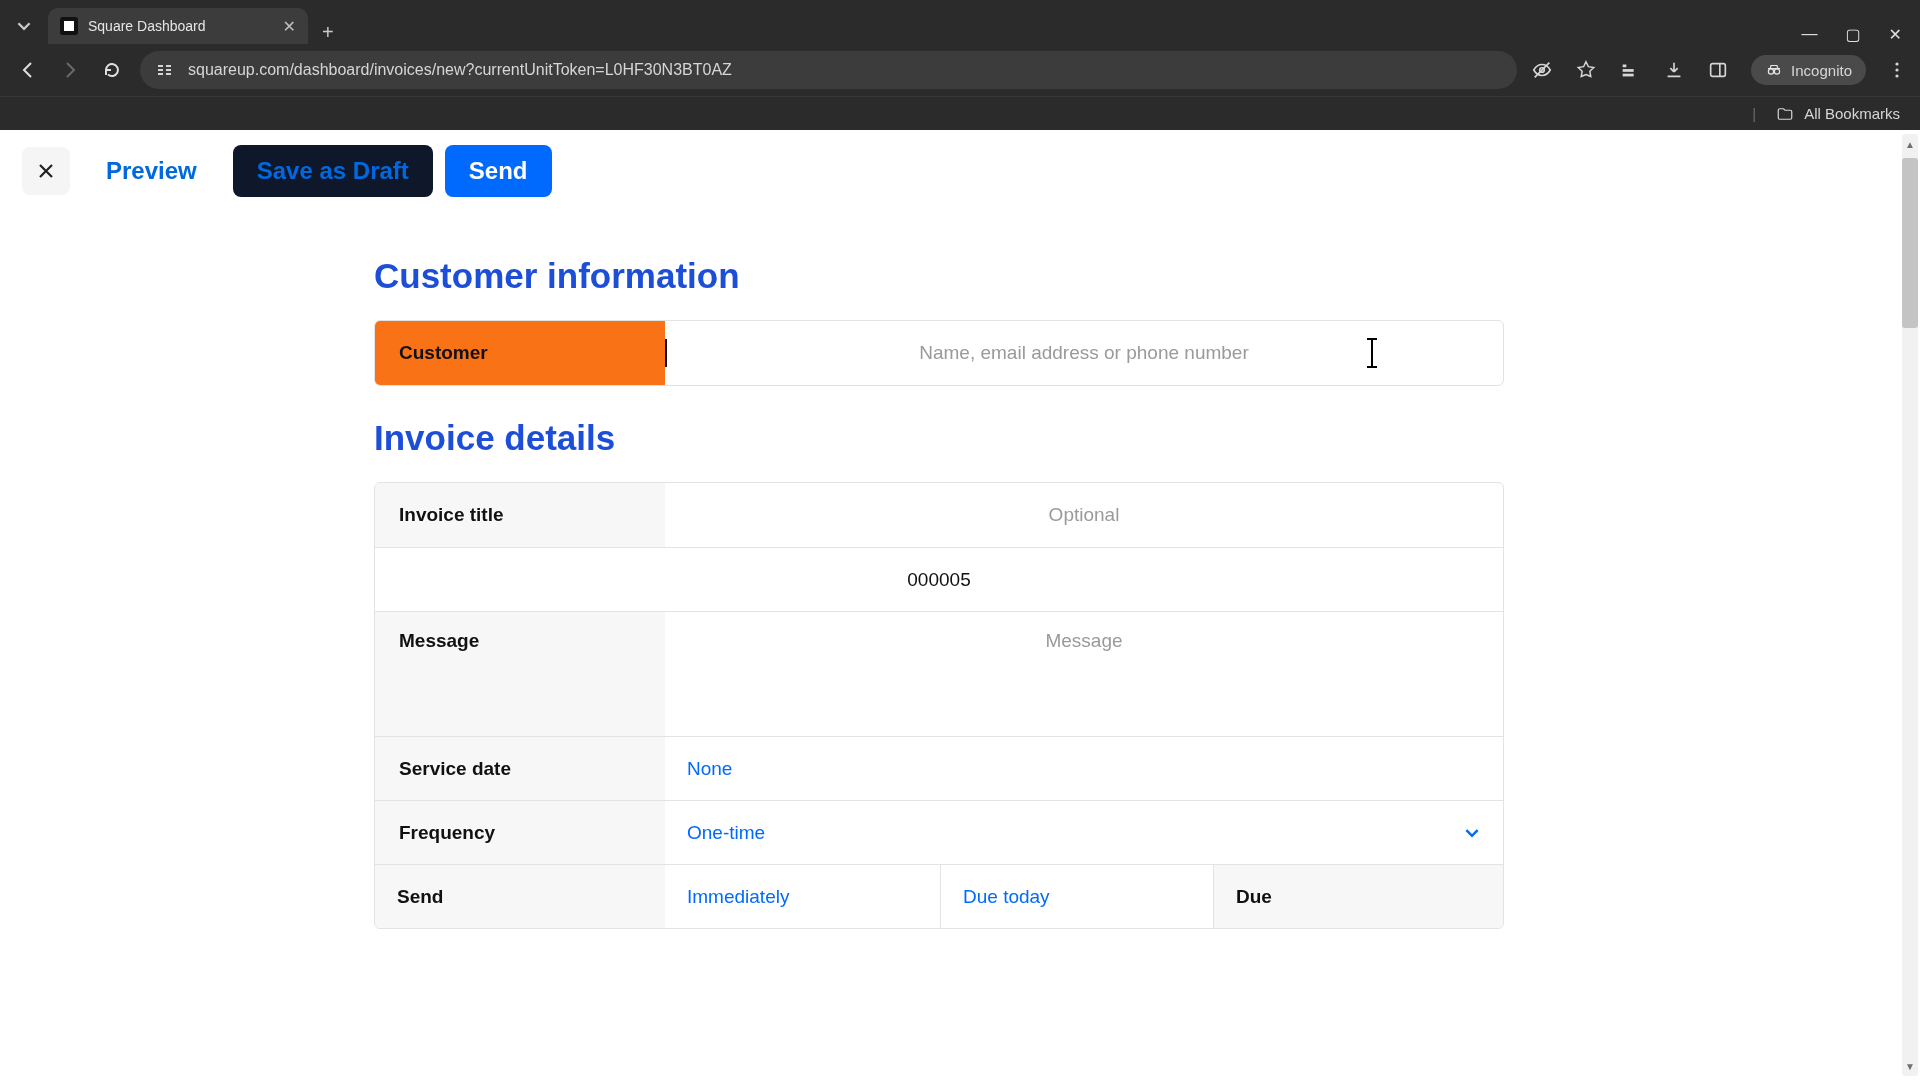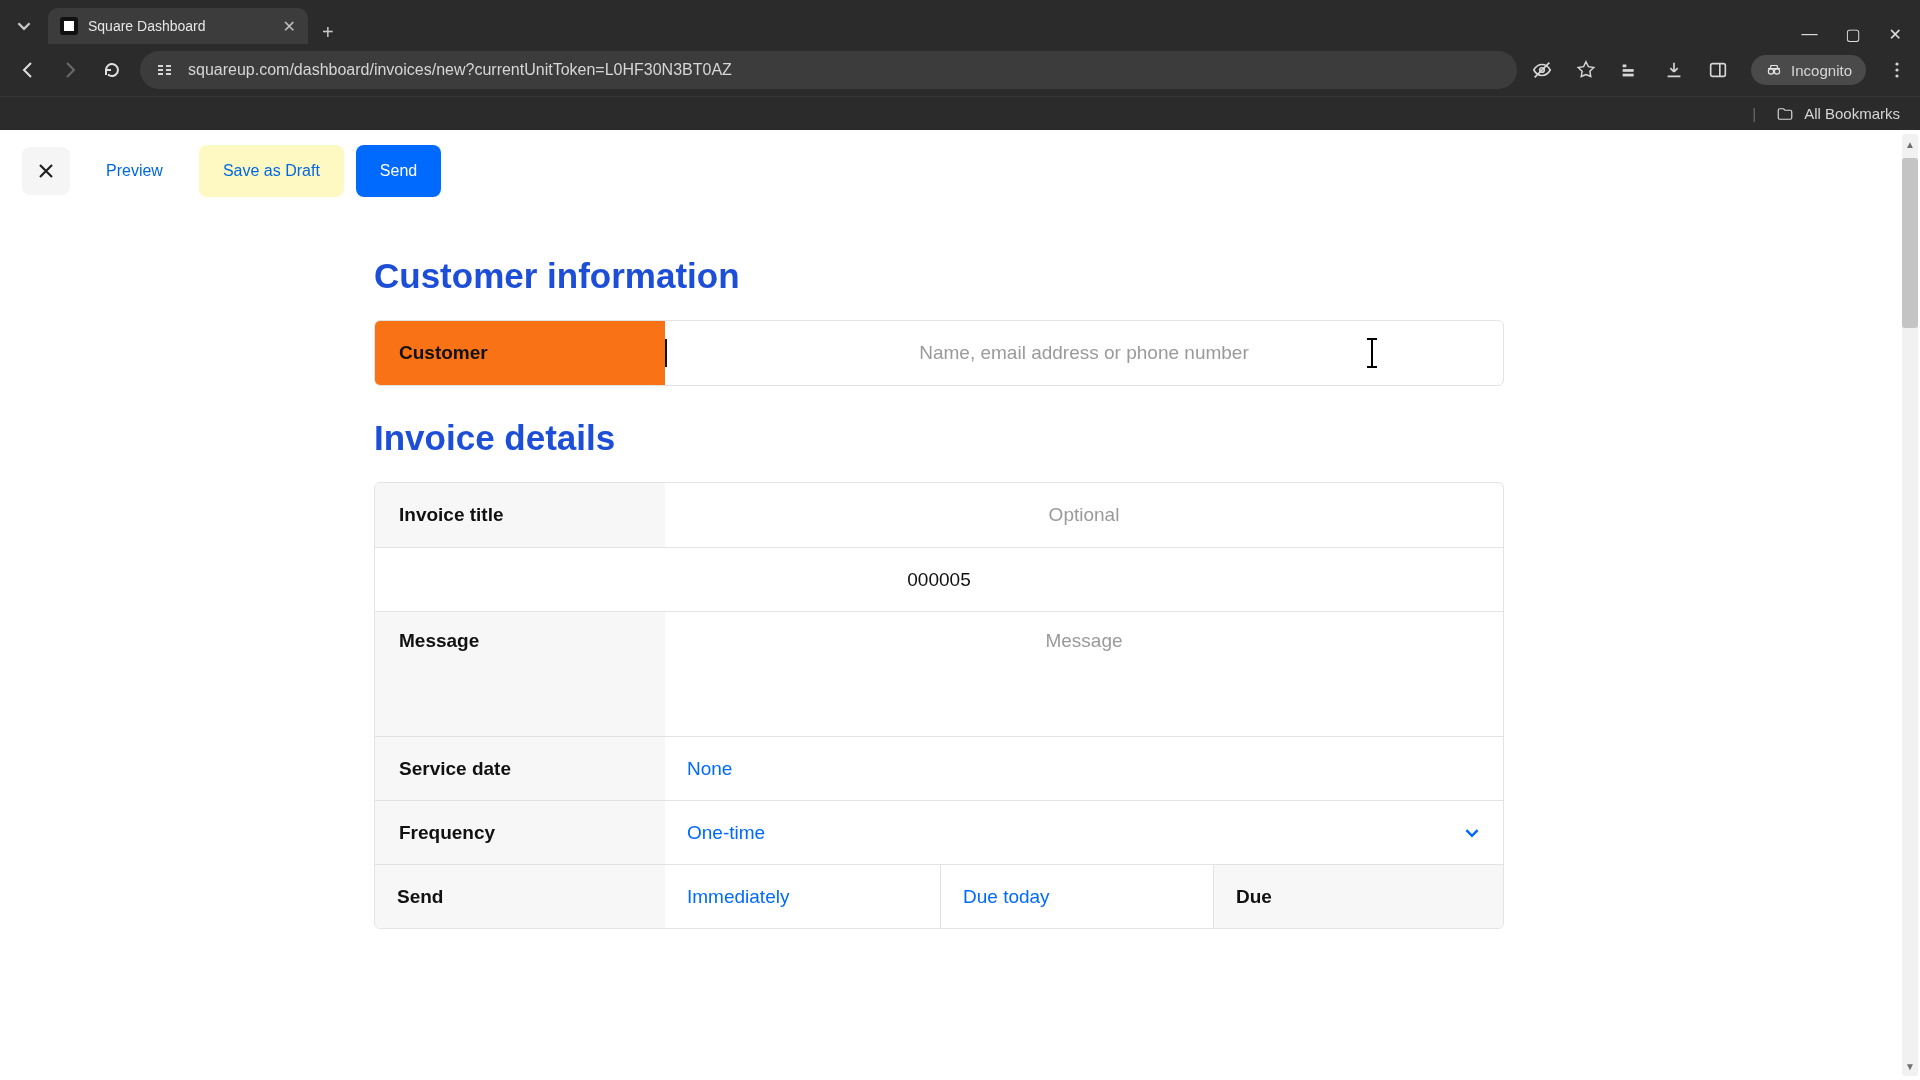--- a/index.html
+++ b/index.html
@@ -31,23 +31,23 @@
   .page { position:relative; background:#fff; height:calc(1080px - 130px); width:100%; overflow:hidden; }
   .scrollbar { position:absolute; right:2px; top:4px; width:16px; height:calc(100% - 8px); background:#f1f1f1; border-radius:3px; }
   .scroll-thumb { position:absolute; right:2px; top:28px; width:16px; height:170px; background:#c4c4c4; border-radius:3px; }
   .scroll-arrow { position:absolute; right:2px; width:16px; height:16px; display:flex; align-items:center; justify-content:center; color:#707070; font-size:10px; }
   .scroll-arrow.up { top:6px; }
   .scroll-arrow.down { bottom:6px; }
 
   .app-header { height:82px; display:flex; align-items:center; padding:0 34px 0 22px; }
   .close-circle { width:48px; height:48px; border-radius:8px; background:#f5f5f5; display:flex; align-items:center; justify-content:center; font-size:24px; color:#222; }
   .app-title { flex:1; text-align:center; font-size:30px; font-weight:700; color:#111; }
-  .hdr-btn { height:52px; padding:0 24px; border-radius:8px; font-size:16px; font-weight:400; display:flex; align-items:center; margin-left:12px; cursor:pointer; }
+  .hdr-btn { height:52px; padding:0 24px; border-radius:8px; font-size:24px; font-weight:700; display:flex; align-items:center; margin-left:12px; cursor:pointer; }
   .hdr-btn.ghost { color:#0069e0; background:transparent; }
-  .hdr-btn.light { color:#0069e0; background:#fef9c3; }
+  .hdr-btn.light { color:#0069e0; background:#0f172a; }
   .hdr-btn.primary { background:#006aff; color:#fff; }
 
   .form-wrap { width:1130px; margin:44px 0 0 374px; }
   .section-title { font-size:35px; font-weight:700; color:#1d4ed8; margin-bottom:24px; }
   .section-gap { margin-top:32px; }
 
   .form-table { width:100%; border:1px solid #e3e3e3; border-radius:6px; overflow:hidden; }
   .row { display:flex; min-height:64px; border-top:1px solid #e3e3e3; }
   .row:first-child { border-top:none; }
   .label-cell { width:290px; background:#f7f7f7; display:flex; align-items:center; padding:0 24px; font-size:19px; font-weight:600; color:#111; }

